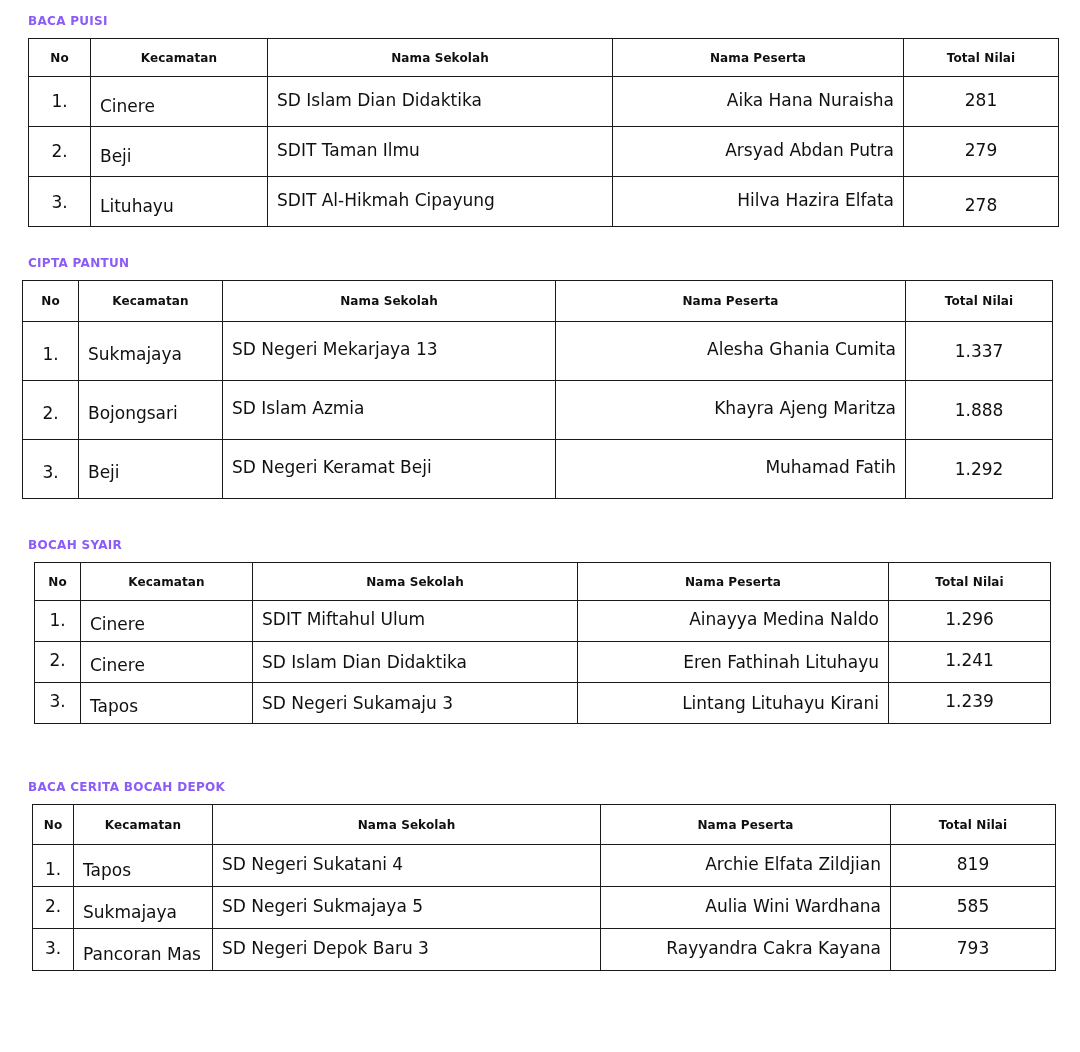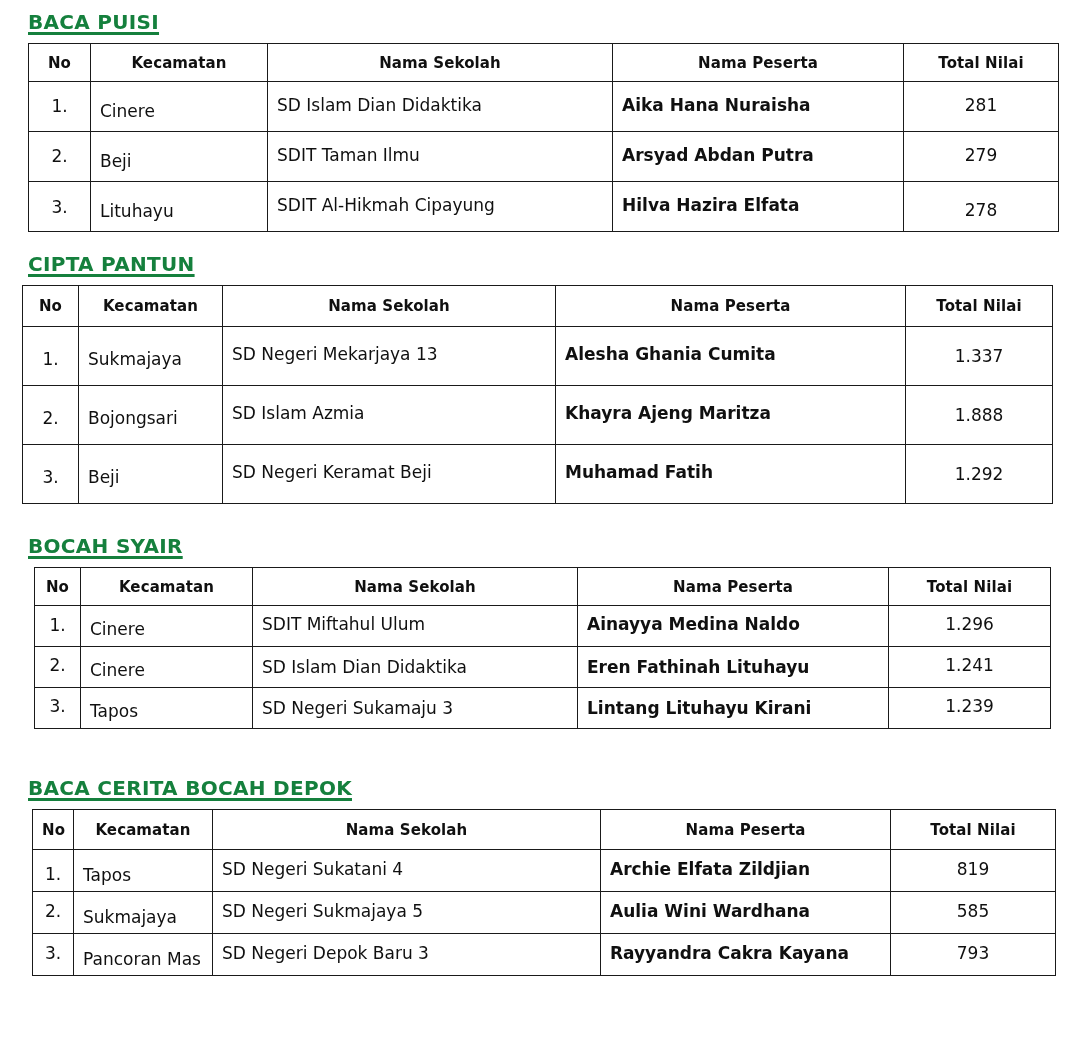--- a/index.html
+++ b/index.html
@@ -21,25 +21,24 @@
   .page {
     position: relative;
     width: 1080px;
     height: 1052px;
     padding: 0;
   }
 
   
   .section-heading {
     font-weight: bold;
-    font-size: 20px;
+    font-size: 12px;
     letter-spacing: 0.3px;
-    color: #15803d;
+    color: #8b5cf6;
     display: inline-block;
-    text-decoration: underline;
     text-underline-offset: 3px;
     text-decoration-thickness: 2.5px;
     white-space: nowrap;
   }
 
   .section {
     position: absolute;
     left: 0;
     width: 1080px;
   }
@@ -61,27 +60,27 @@
     padding: 0 9px;
     font-size: 17px;
     color: #101010;
     vertical-align: middle;
     overflow: hidden;
     white-space: nowrap;
   }
   table.rank-table thead th {
     font-weight: bold;
     text-align: center;
-    font-size: 15px;
+    font-size: 12px;
     letter-spacing: 0.1px;
   }
   .c-no      { text-align: center; }
   .c-kec     { text-align: left; }
   .c-sekolah { text-align: left; }
-  .c-peserta { text-align: left; font-weight: bold; }
+  .c-peserta { text-align: right; }
   .c-nilai   { text-align: center; }
   .jit-d3 { position: relative; top: 3px; }
   .jit-d4 { position: relative; top: 4px; }
   .jit-u2 { position: relative; top: -2px; }
   .jit-u1 { position: relative; top: -1px; }
   .jit-0  { position: relative; top: 0px; }
 
   
   #sec-baca-puisi            { top: 10px; }
   #tbl-baca-puisi            { margin-left: 28px; width: 1030px; }

